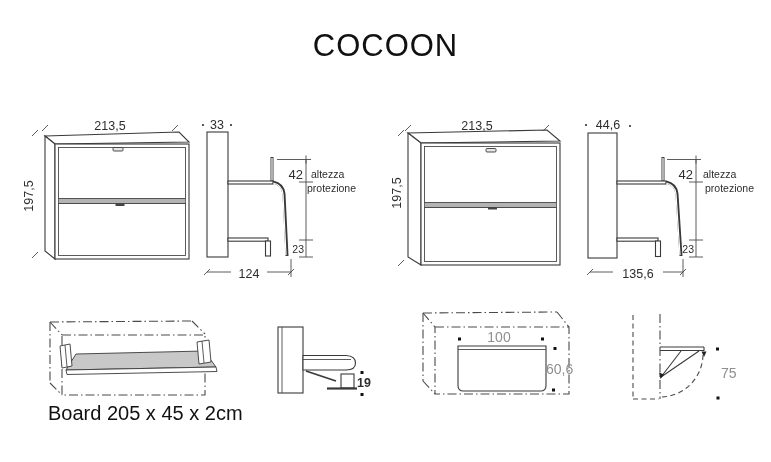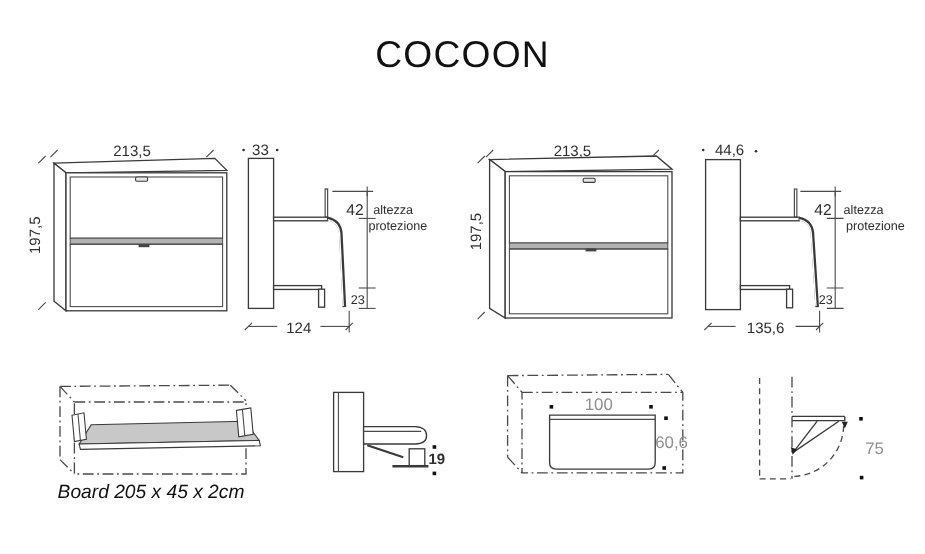--- a/index.html
+++ b/index.html
@@ -1,20 +1,20 @@
 <!DOCTYPE html>
 <html><head>
 <meta charset="utf-8">
 <style>
   html,body{margin:0;padding:0;background:#fff;}
   .page{position:relative;width:771px;height:436px;background:#fff;overflow:hidden;
         font-family:"Liberation Sans",sans-serif;color:#2e2e2e;}
   .title{position:absolute;left:0;right:0;top:28px;text-align:center;
          font-size:31px;letter-spacing:1px;color:#111;font-weight:400;}
-  .caption{position:absolute;font-size:16px;color:#111;white-space:nowrap;font-style:italic;}
+  .caption{position:absolute;font-size:20px;color:#111;white-space:nowrap;}
   .caption-board{left:48px;top:402px;}
   .caption-desk{left:420px;top:404px;}
   svg{position:absolute;overflow:visible;}
   svg text{font-family:"Liberation Sans",sans-serif;fill:#2e2e2e;}
   .ln{stroke:#3a3a3a;stroke-width:1.1;fill:none;}
   .face{stroke:#3a3a3a;stroke-width:1.1;fill:#fff;}
   .thinln{stroke:#4a4a4a;stroke-width:0.9;fill:none;}
   .dashdot{stroke:#4a4a4a;stroke-width:1.1;fill:none;stroke-dasharray:9 3 1.5 3;}
   .dashed{stroke:#4a4a4a;stroke-width:1.1;fill:none;stroke-dasharray:5 3.5;}
   .dimtxt{font-size:12.5px;}

